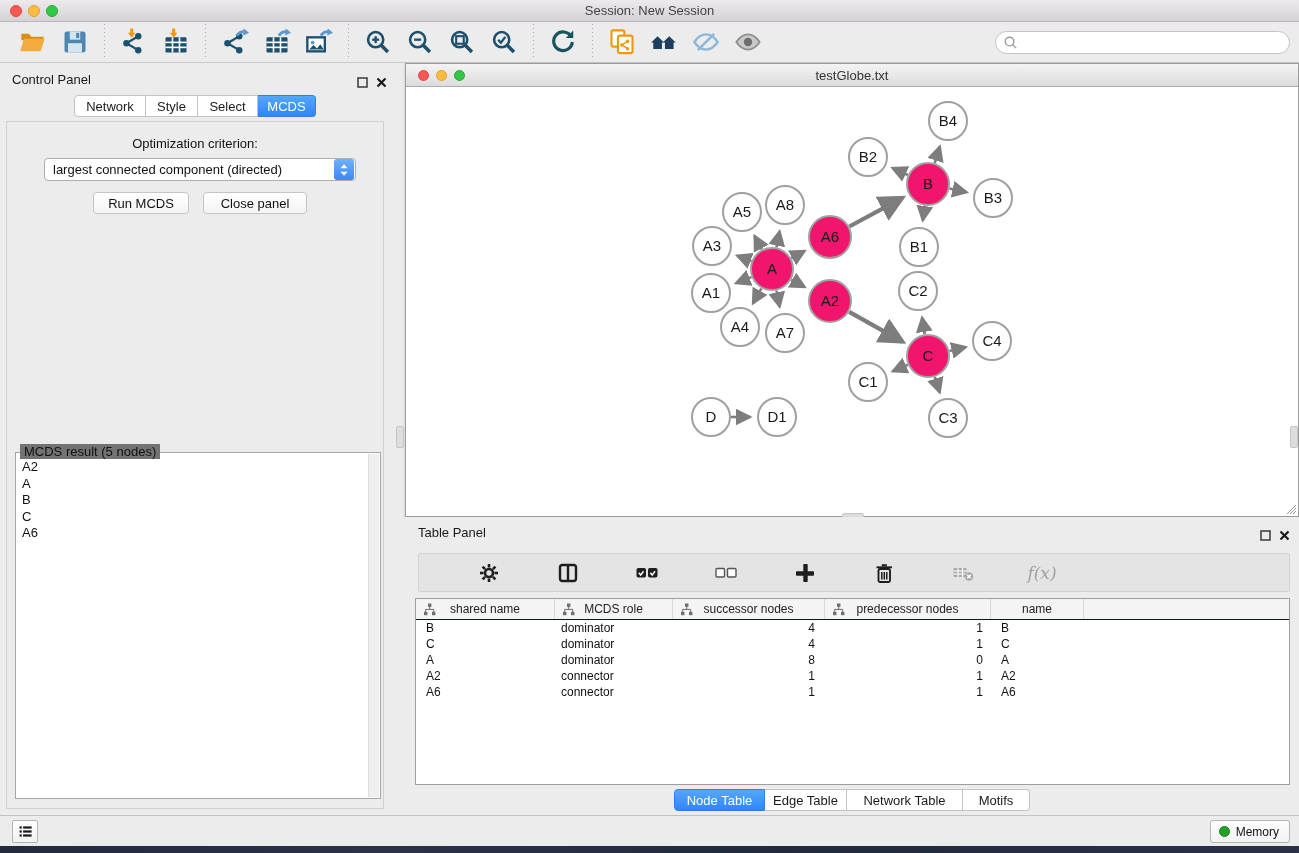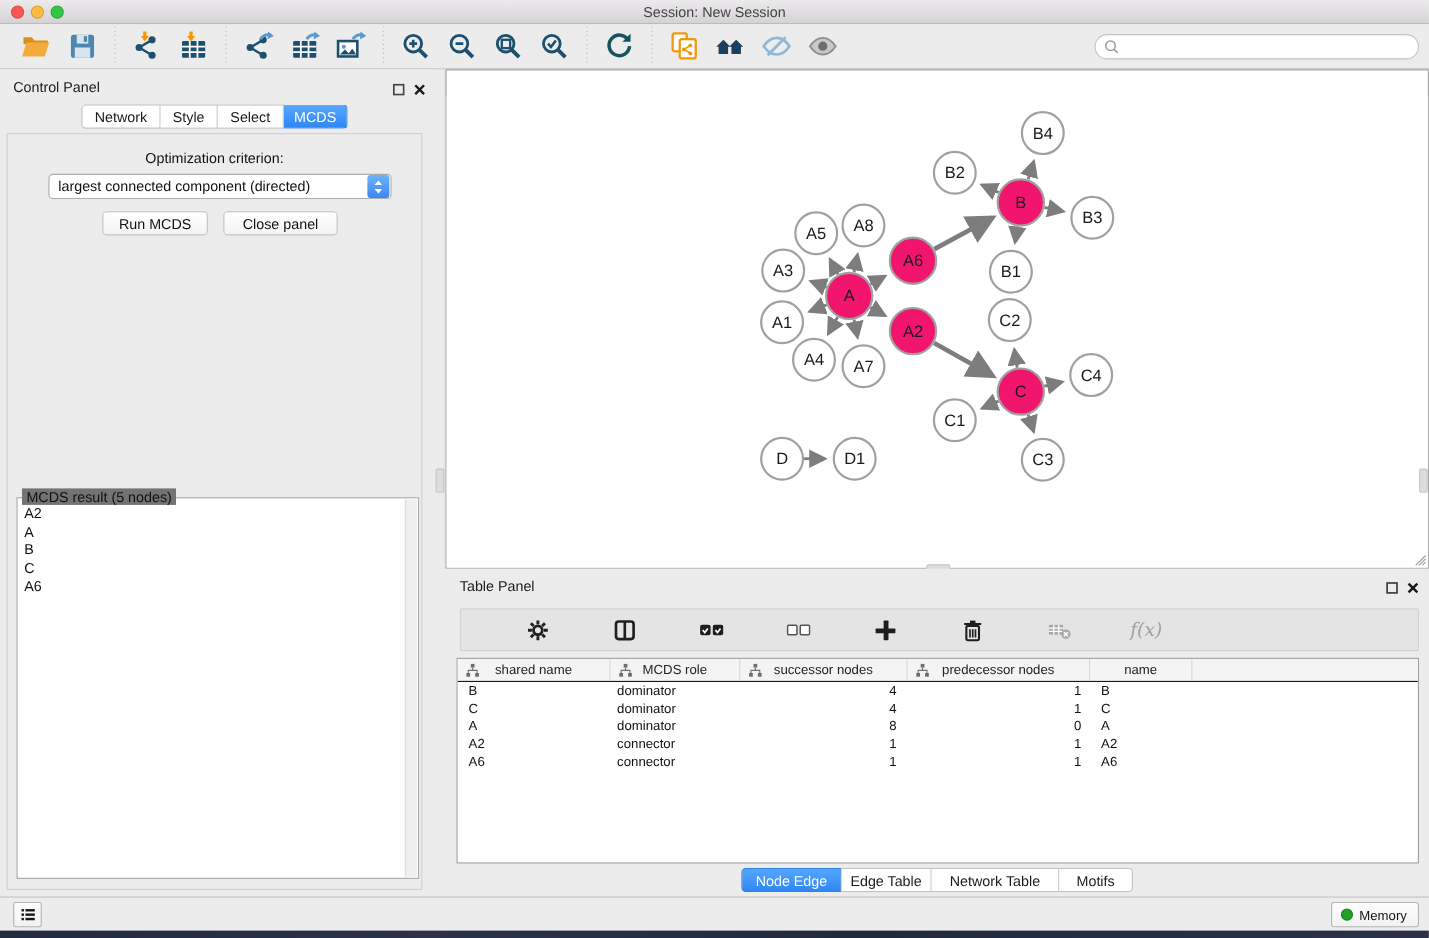--- a/index.html
+++ b/index.html
@@ -327,20 +327,26 @@
           <div>B</div>
           <div>C</div>
           <div>A6</div>
         </div>
       <div class="mcds-scroll"></div>
     </div>
   </div>
 </div>
 
 <div class="net-window">
+  <div class="net-titlebar">
+    <div class="tl-dot tl-red"></div>
+    <div class="tl-dot tl-yellow"></div>
+    <div class="tl-dot tl-green"></div>
+    <div class="net-title">testGlobe.txt</div>
+  </div>
   <div class="net-canvas" id="net-canvas"><svg width="892" height="429">
 <defs>
           <marker id="arrow" viewBox="0 0 10 10" refX="8.5" refY="5" markerWidth="6.5" markerHeight="6.5" orient="auto">
             <path d="M0 0L10 5L0 10z" fill="#7D7D7D"></path>
           </marker>
         </defs>
         <line x1="355.8" y1="162.5" x2="348.6" y2="148.9" stroke="#7D7D7D" stroke-width="2.6" marker-end="url(#arrow)"></line>
         <line x1="370.4" y1="160.4" x2="373.6" y2="144.5" stroke="#7D7D7D" stroke-width="2.6" marker-end="url(#arrow)"></line>
         <line x1="345.5" y1="174.1" x2="331.2" y2="168.7" stroke="#7D7D7D" stroke-width="2.6" marker-end="url(#arrow)"></line>
         <line x1="345.5" y1="190.1" x2="330.1" y2="196.1" stroke="#7D7D7D" stroke-width="2.6" marker-end="url(#arrow)"></line>
@@ -615,21 +621,21 @@
         <div class="dt-row">
           <div class="dt-cell" style="width: 139px; text-align: left; padding-left: 10px; padding-right: 0px;">A6</div>
           <div class="dt-cell" style="width: 118px; text-align: left; padding-left: 6px; padding-right: 0px;">connector</div>
           <div class="dt-cell" style="width: 152px; text-align: right; padding-left: 0px; padding-right: 10px;">1</div>
           <div class="dt-cell" style="width: 166px; text-align: right; padding-left: 0px; padding-right: 8px;">1</div>
           <div class="dt-cell" style="width: 93px; text-align: left; padding-left: 10px; padding-right: 0px;">A6</div>
         </div>
       </div>
   </div>
   <div class="tp-tabs" id="tp-tabs">
-      <div class="seg active" style="width: 91px;">Node Edge</div>
+      <div class="seg active" style="width: 91px;">Node Table</div>
       <div class="seg" style="width: 82px;">Edge Table</div>
       <div class="seg" style="width: 116px;">Network Table</div>
       <div class="seg" style="width: 67px;">Motifs</div>
     </div>
 </div>
 
 <div class="statusbar">
   <div class="sb-list-btn">
     <svg viewBox="0 0 20 20">
       <g fill="#1A1A1A">

